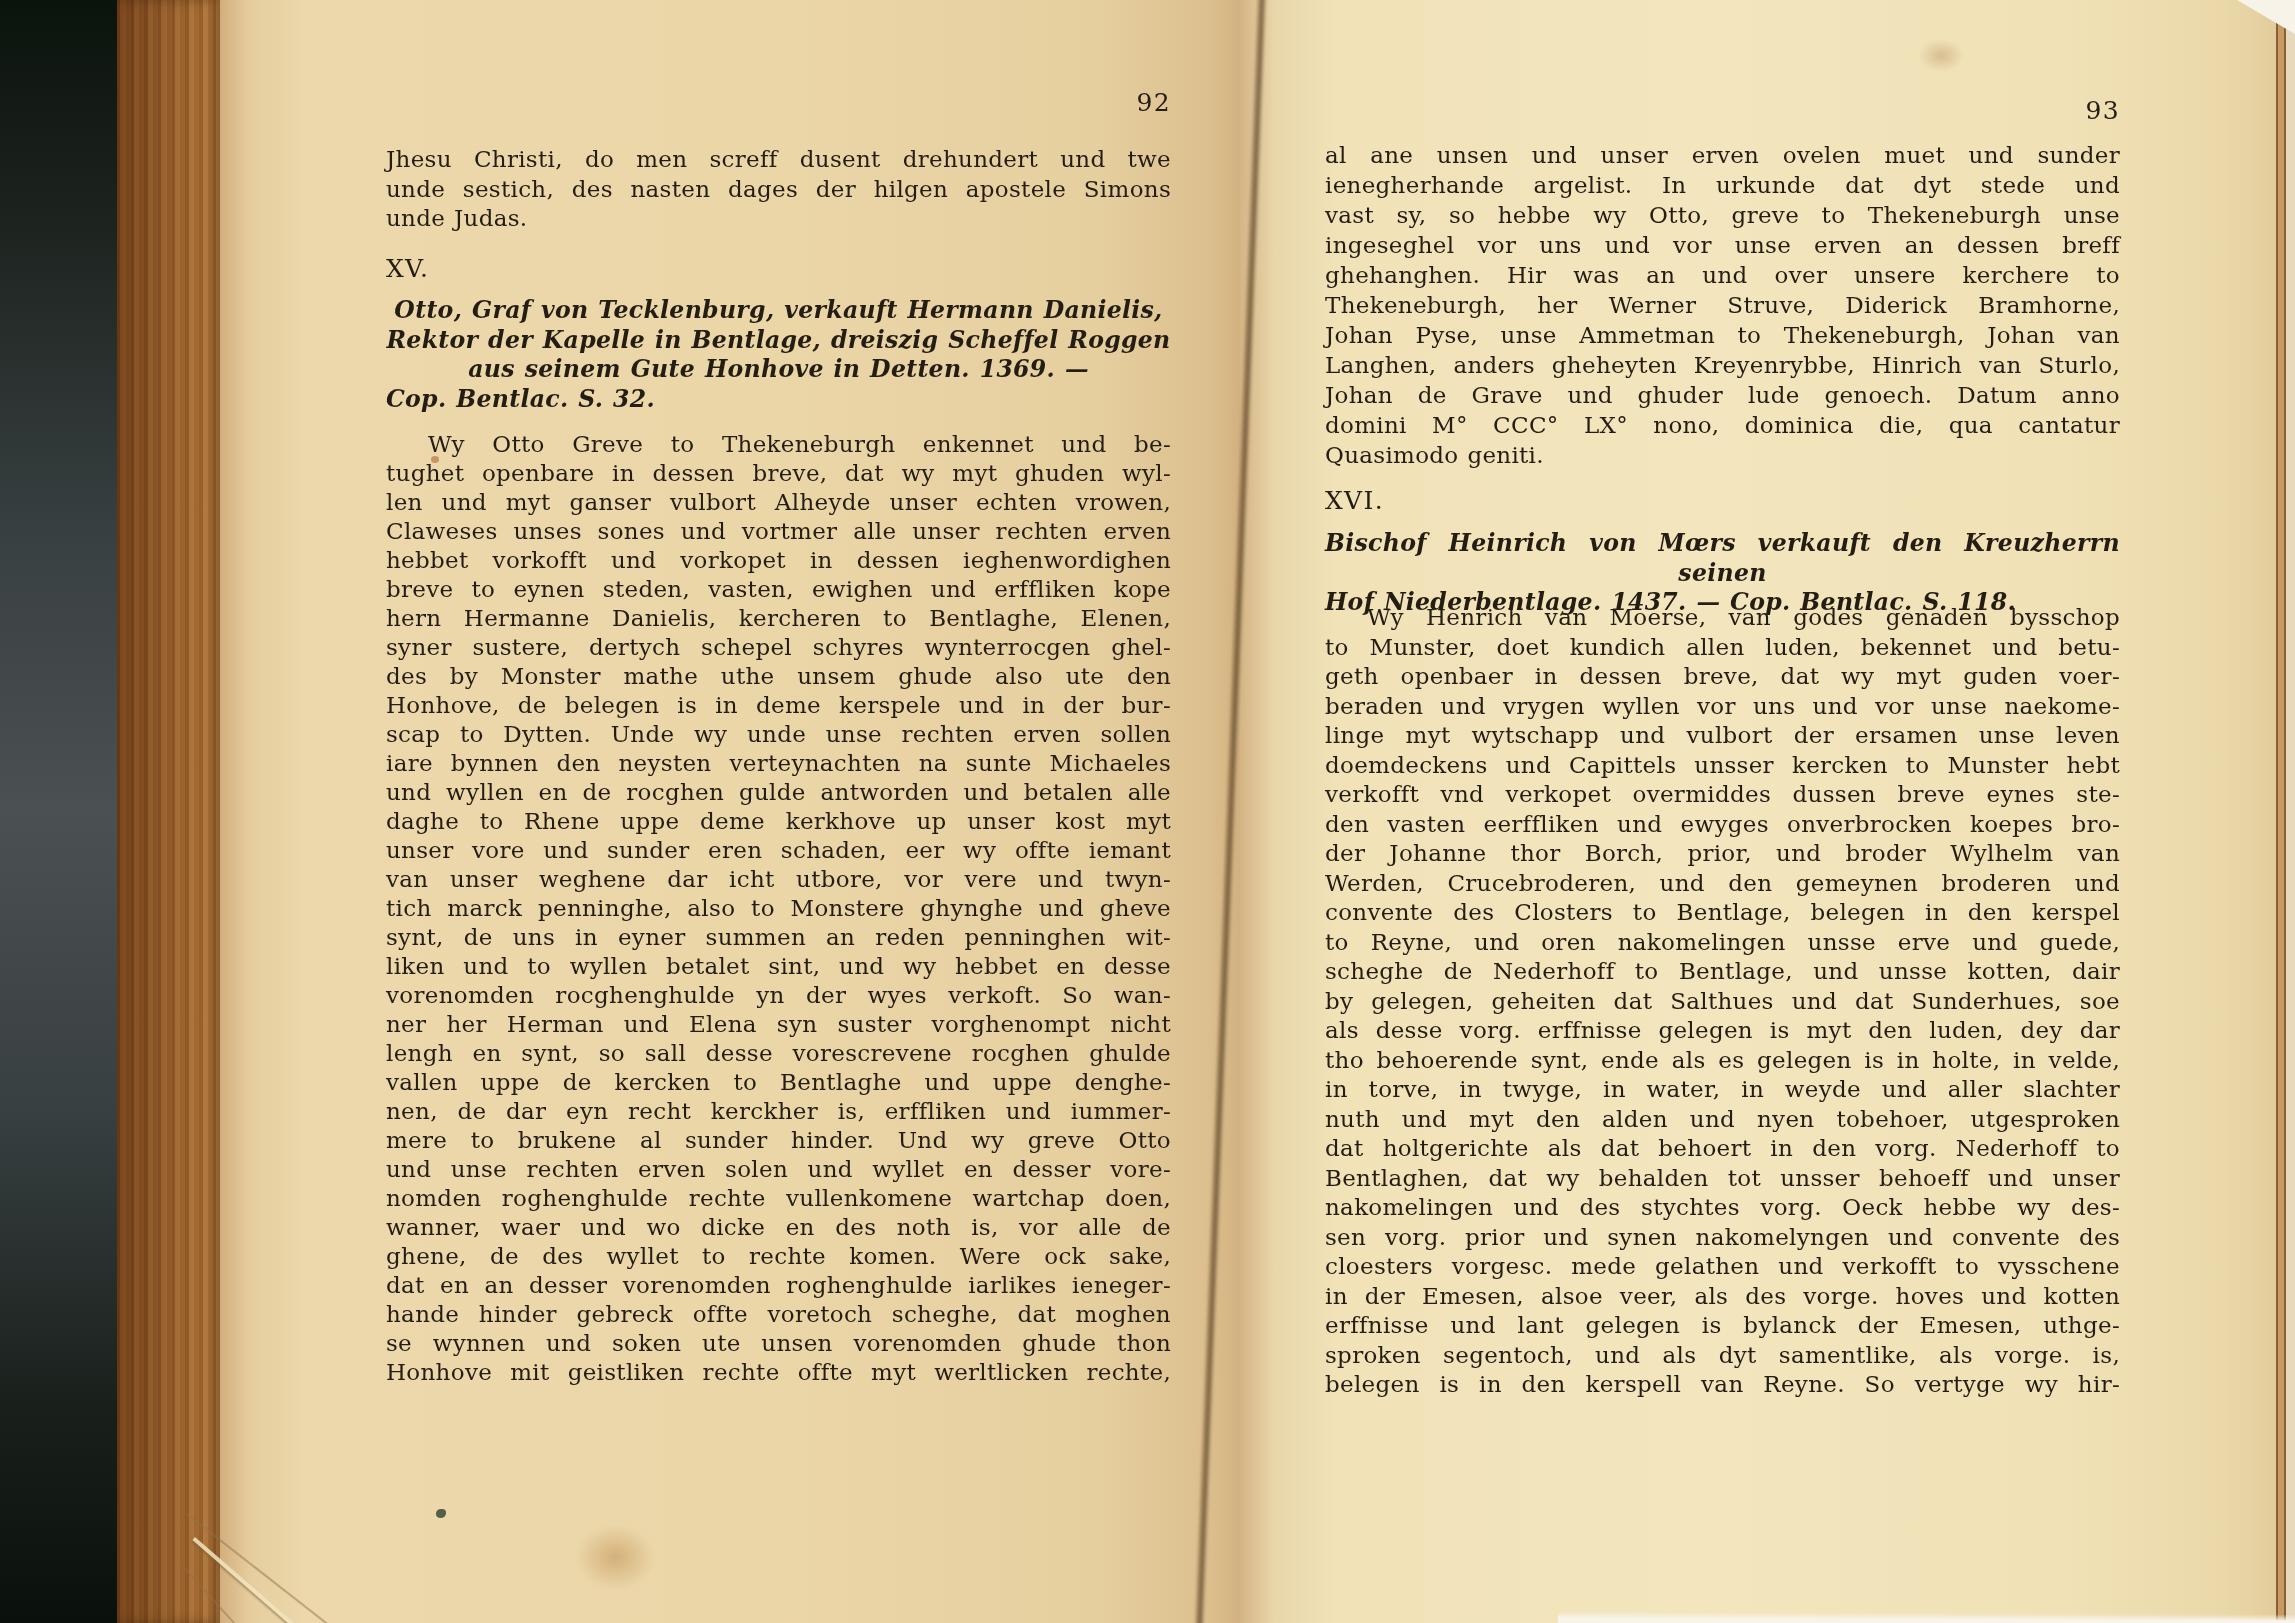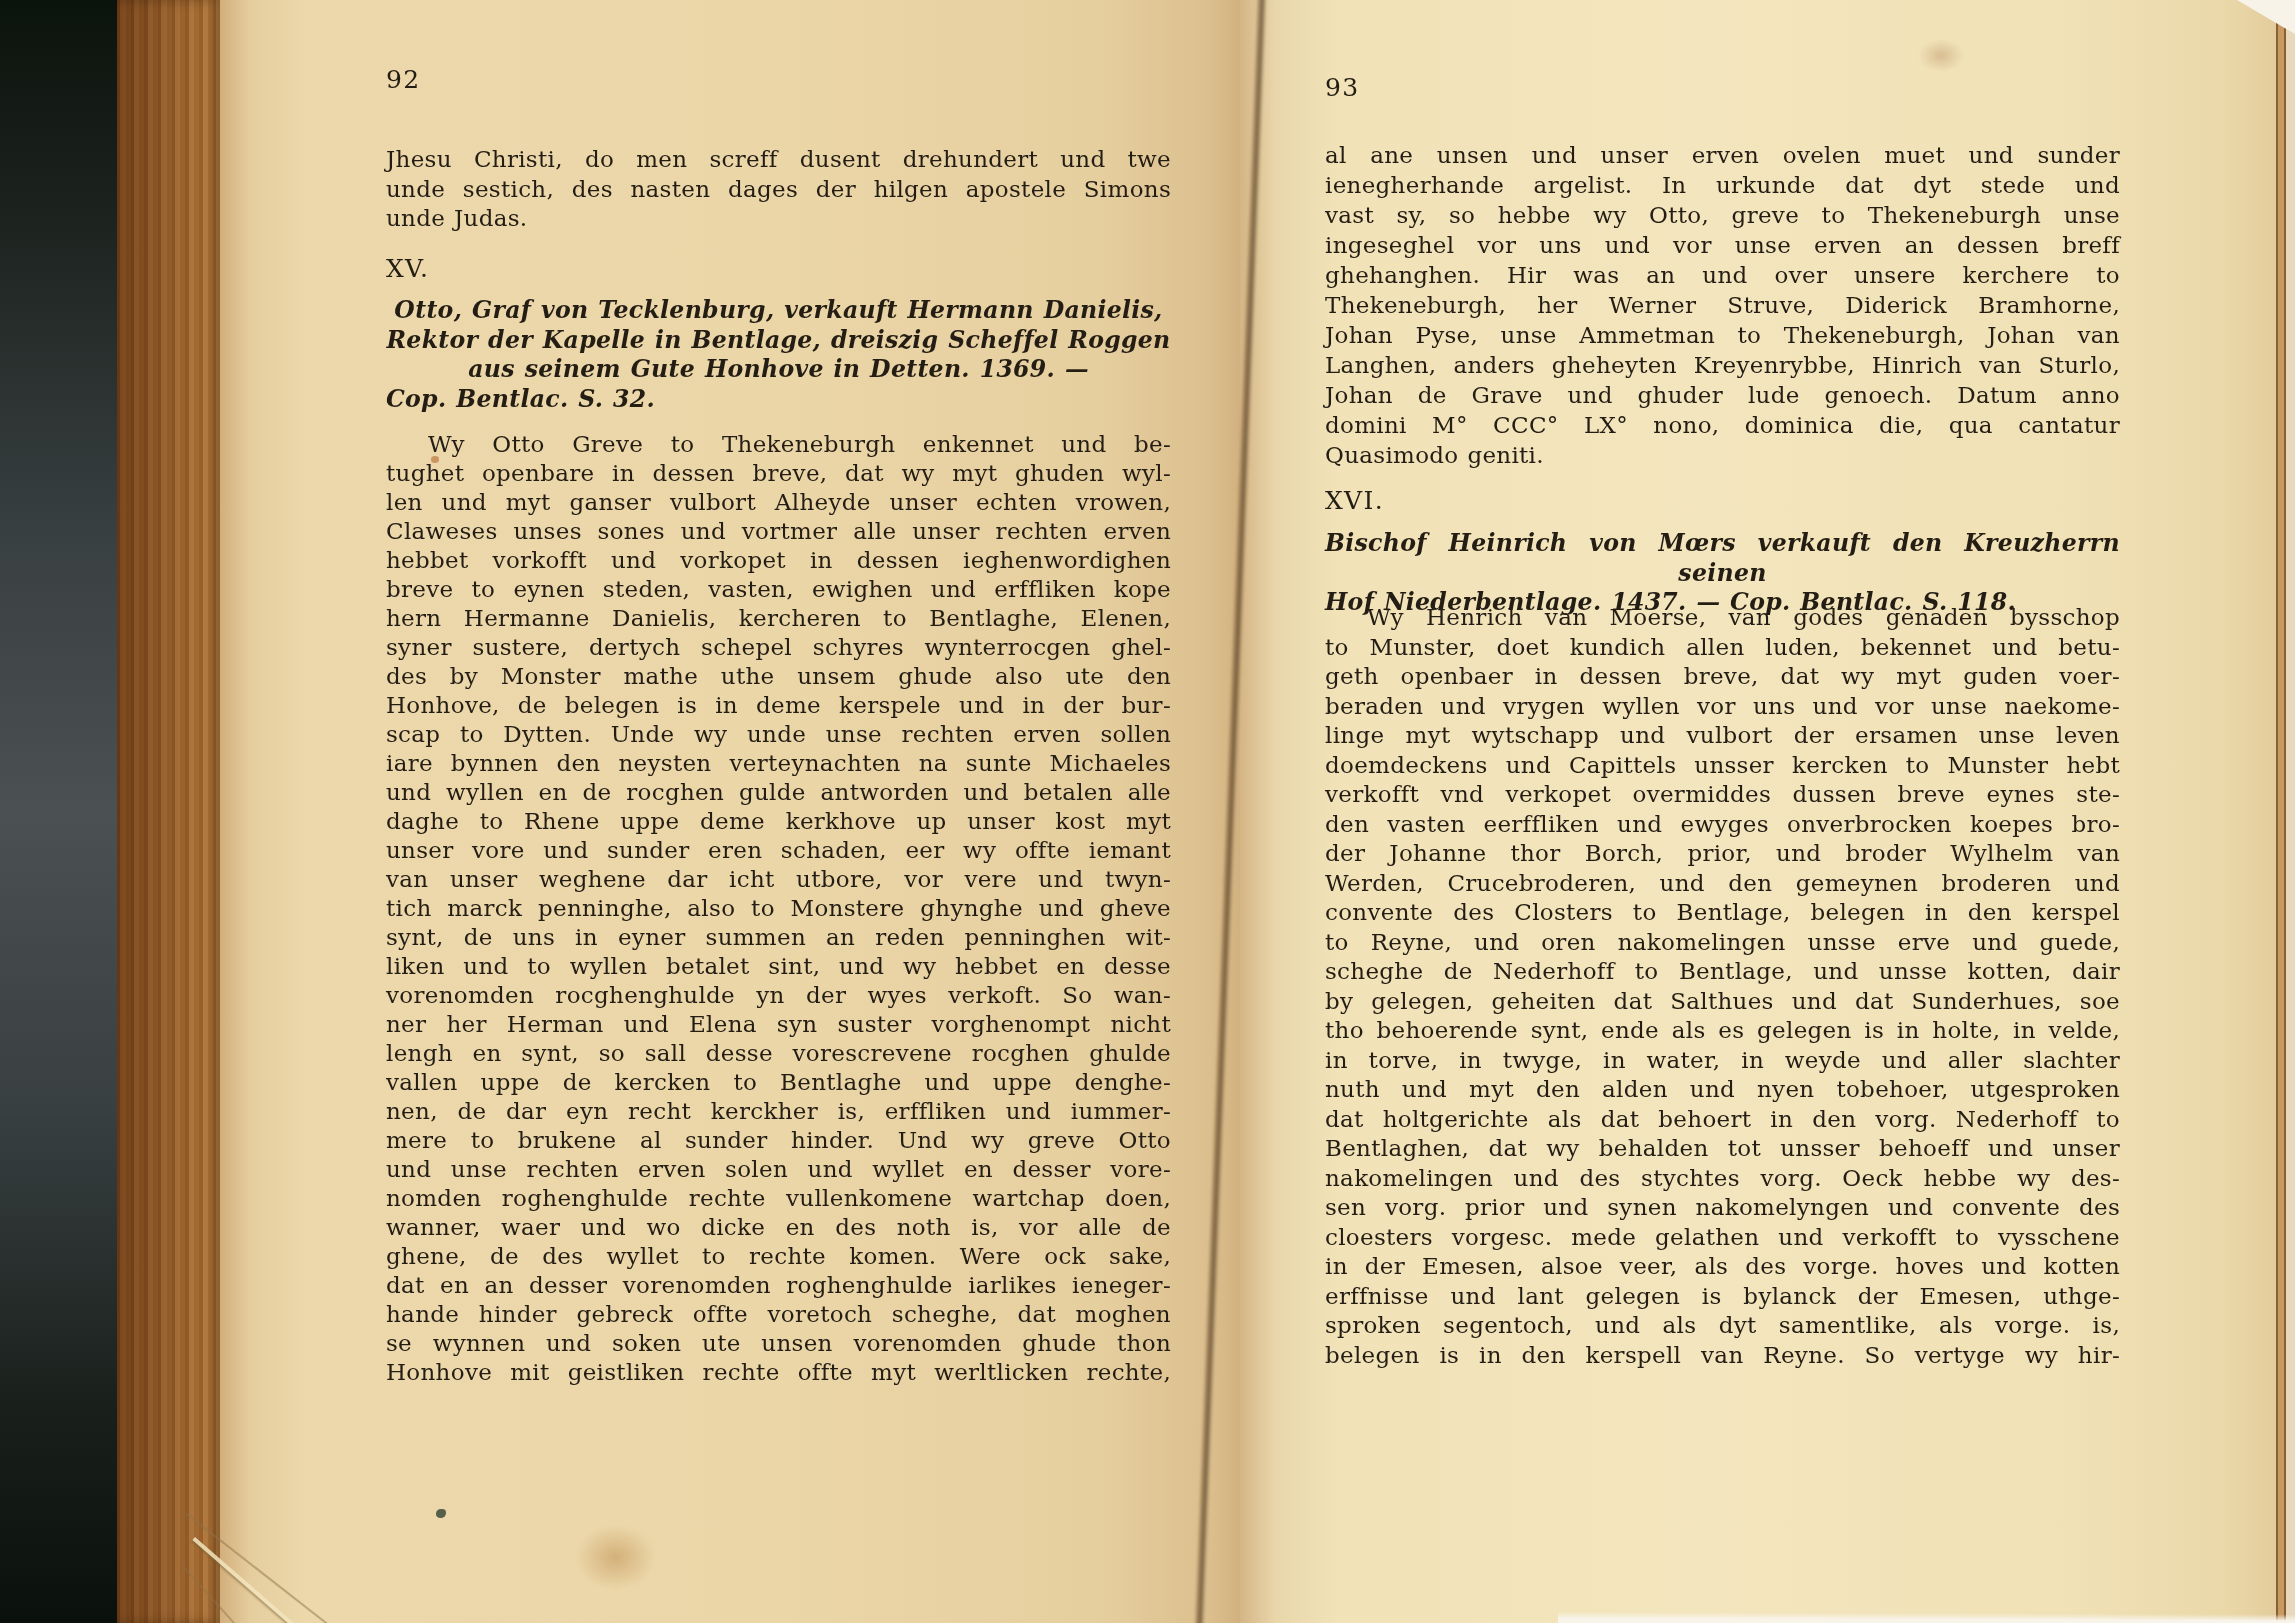--- a/index.html
+++ b/index.html
@@ -56,21 +56,21 @@
   .speck-green{position:absolute;left:436px;top:1509px;width:9.8px;height:8.5px;background:#3c4a38;border-radius:50% 40% 55% 45%;opacity:.85;}
   .speck-orange{position:absolute;left:431px;top:456px;width:7.9px;height:6.5px;background:#b66a33;border-radius:50%;opacity:.6;filter:blur(0.7px);}
   .stain1{position:absolute;left:576px;top:1525px;width:79px;height:65px;background:radial-gradient(ellipse at center,rgba(188,138,75,.5),rgba(188,138,75,0) 70%);filter:blur(1.3px);}
   .stain2{position:absolute;left:1918px;top:39px;width:46px;height:33px;background:radial-gradient(ellipse at center,rgba(170,120,70,.35),rgba(170,120,70,0) 70%);filter:blur(1.3px);}
 
   
   .col{position:absolute;color:#241d14;}
   .col-left{left:386px;width:785px;}
   .col-right{left:1325px;width:795px;}
   .block{position:absolute;left:0;width:100%;}
-  .pagenum{font-size:25px;text-align:left;letter-spacing:1.3px;}
+  .pagenum{font-size:25px;text-align:right;letter-spacing:1.3px;margin-top:23px;}
   .secnum{font-size:25px;text-align:left;letter-spacing:1.3px;}
   .title-block{font-style:italic;font-size:23.6px;line-height:29.5px;font-weight:bold;}
   .title-block .line{text-align-last:center;}
   .body-block{font-size:23px;line-height:29px;}
   .body-block-r{font-size:23px;line-height:29.5px;}
   .cont-block{font-size:23px;line-height:29.5px;}
   .cont-block-r{font-size:23px;line-height:30px;}
   .line{text-align:justify;text-align-last:justify;word-spacing:1.3px;letter-spacing:0.3px;}
   .line.last{text-align-last:left;}
   .line.indent{text-indent:42px;}
@@ -184,20 +184,21 @@
         <div class="line">linge myt wytschapp und vulbort der ersamen unse leven</div>
         <div class="line">doemdeckens und Capittels unsser kercken to Munster hebt</div>
         <div class="line">verkofft vnd verkopet overmiddes dussen breve eynes ste-</div>
         <div class="line">den vasten eerffliken und ewyges onverbrocken koepes bro-</div>
         <div class="line">der Johanne thor Borch, prior, und broder Wylhelm van</div>
         <div class="line">Werden, Crucebroderen, und den gemeynen broderen und</div>
         <div class="line">convente des Closters to Bentlage, belegen in den kerspel</div>
         <div class="line">to Reyne, und oren nakomelingen unsse erve und guede,</div>
         <div class="line">scheghe de Nederhoff to Bentlage, und unsse kotten, dair</div>
         <div class="line">by gelegen, geheiten dat Salthues und dat Sunderhues, soe</div>
+        <div class="line">als desse vorg. erffnisse gelegen is myt den luden, dey dar</div>
         <div class="line">tho behoerende synt, ende als es gelegen is in holte, in velde,</div>
         <div class="line">in torve, in twyge, in water, in weyde und aller slachter</div>
         <div class="line">nuth und myt den alden und nyen tobehoer, utgesproken</div>
         <div class="line">dat holtgerichte als dat behoert in den vorg. Nederhoff to</div>
         <div class="line">Bentlaghen, dat wy behalden tot unsser behoeff und unser</div>
         <div class="line">nakomelingen und des stychtes vorg.  Oeck hebbe wy des-</div>
         <div class="line">sen vorg. prior und synen nakomelyngen und convente des</div>
         <div class="line">cloesters vorgesc. mede gelathen und verkofft to vysschene</div>
         <div class="line">in der Emesen, alsoe veer, als des vorge. hoves und kotten</div>
         <div class="line">erffnisse und lant gelegen is bylanck der Emesen, uthge-</div>

